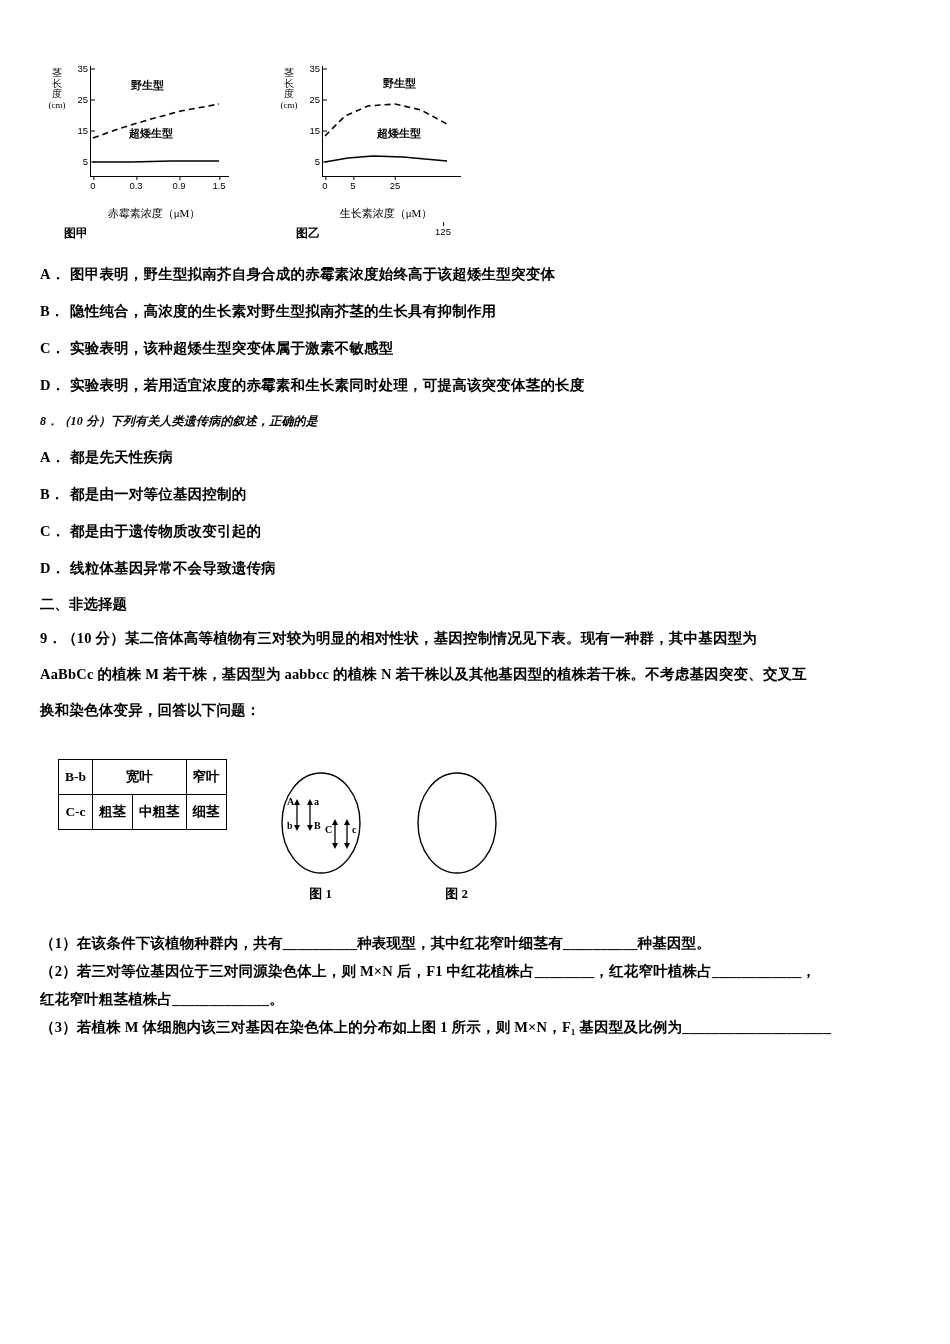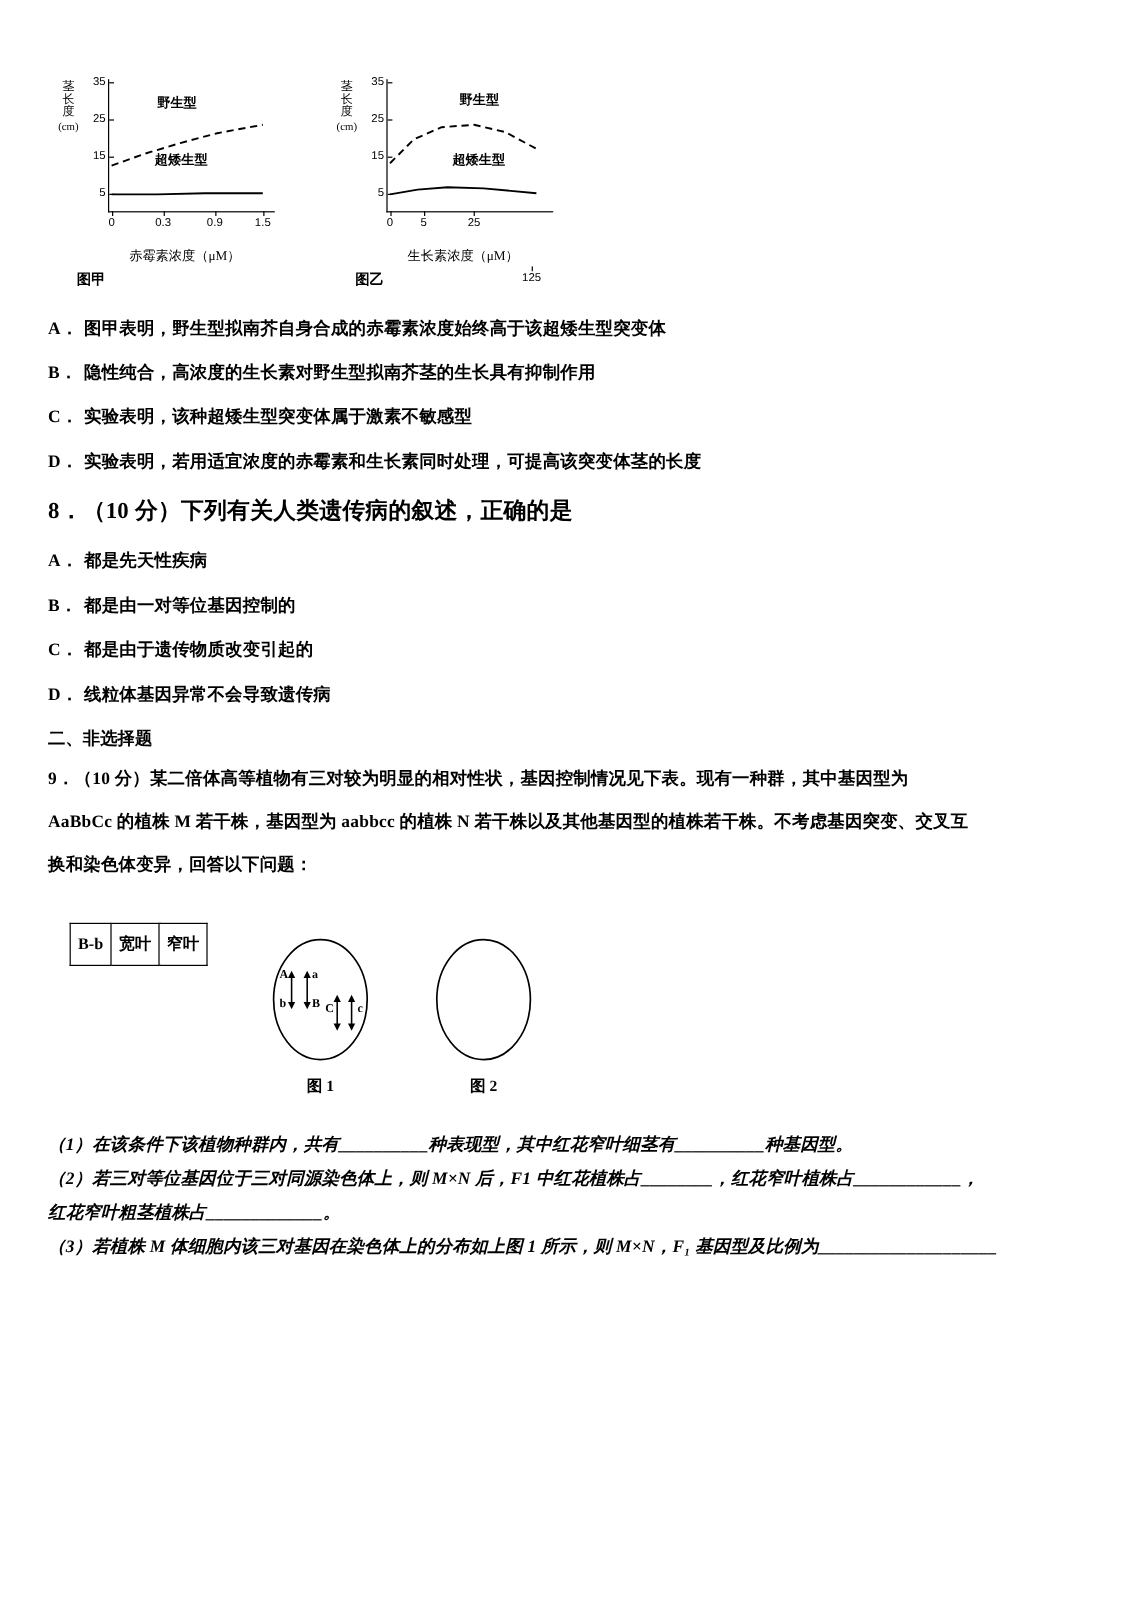--- a/index.html
+++ b/index.html
@@ -126,45 +126,45 @@
     font-weight: bold;
     margin: 0 0 16px 0;
     line-height: 1.45;
     letter-spacing: 0.2px;
   }
   .opt .lead {
     display: inline-block;
     width: 30px;
   }
   .qline {
-    font-size: 19px;
+    font-size: 12px;
     font-weight: bold;
     margin: 0 0 16px 0;
     line-height: 1.55;
     letter-spacing: 0.2px;
+    font-style: italic;
   }
   .sec-head {
     font-size: 14.5px;
     font-weight: bold;
     margin: 0 0 10px 0;
   }
   .q9 {
     font-size: 14.5px;
     font-weight: bold;
     line-height: 1.95;
     margin: 0 0 8px 0;
     letter-spacing: 0.2px;
   }
   .blanks {
     font-size: 14.5px;
     font-weight: bold;
     line-height: 1.95;
     margin: 0;
     letter-spacing: 0.2px;
-    font-style: italic;
   }
 
   
   .table-row {
     display: flex;
     align-items: flex-start;
     margin: 34px 0 26px 18px;
   }
   table.genetics {
     border-collapse: collapse;
@@ -328,20 +328,26 @@
     <p class="q9">AaBbCc 的植株 M 若干株，基因型为 aabbcc 的植株 N 若干株以及其他基因型的植株若干株。不考虑基因突变、交叉互</p>
     <p class="q9">换和染色体变异，回答以下问题：</p>
 
     <div class="table-row">
       <table class="genetics">
         <tbody>
         <tr>
           <td>B-b</td>
           <td colspan="2">宽叶</td>
           <td>窄叶</td>
+        </tr>
+        <tr>
+          <td>C-c</td>
+          <td>粗茎</td>
+          <td>中粗茎</td>
+          <td>细茎</td>
         </tr>
       </tbody>
         </table>
 
       <div class="figs">
         <div class="fig-wrap">
           <svg width="96" height="106" viewBox="0 0 96 106">
             <ellipse cx="48" cy="52" rx="39" ry="50" fill="none" stroke="#000" stroke-width="1.4"></ellipse>
 
             <line x1="24" y1="30" x2="24" y2="58" stroke="#000" stroke-width="1.3"></line>

